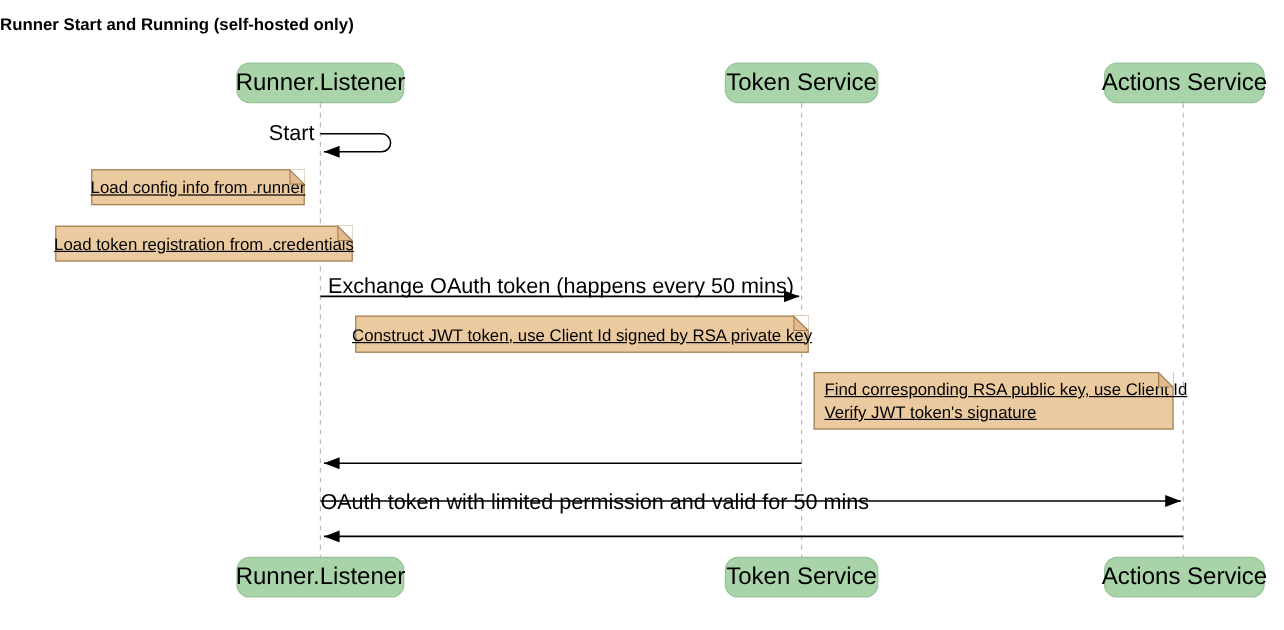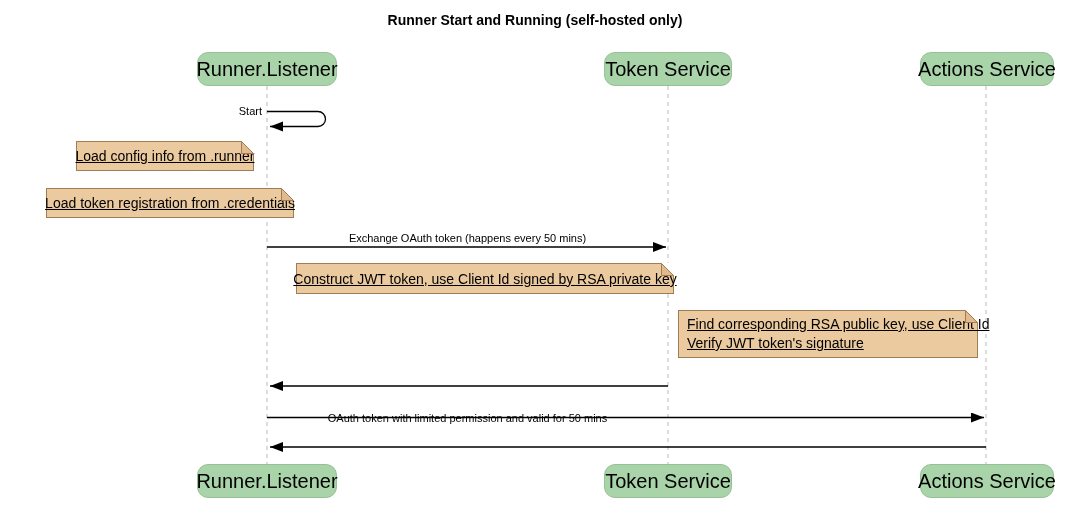--- a/index.html
+++ b/index.html
@@ -6,41 +6,41 @@
   .stage{
     position:relative;
     width:1070px;height:525px;
     background:var(--background,#fff);
     font-family:"Liberation Sans","DejaVu Sans",sans-serif;
     color:var(--text,#000);
     overflow:hidden;
   }
   .title{
     position:absolute;left:0;top:12px;width:1070px;
-    text-align:center;font-size:14px;font-weight:bold;
+    font-size:14px;font-weight:bold;
   }
   .layer{position:absolute;left:0;top:0;}
   .lifeline{stroke:var(--lifeline,#b9b9b9);stroke-width:1;stroke-dasharray:4 4;fill:none;}
   .msgline{stroke:var(--arrow,#000);stroke-width:1.3;fill:none;}
   #ah path{fill:var(--arrow,#000);}
   .actor{
     position:absolute;height:34px;
     background:var(--actor-fill,#a9d3a9);
     border:1px solid var(--actor-border,#95c295);
     border-radius:11px;box-sizing:border-box;
     display:flex;align-items:center;justify-content:center;
     font-size:20px;white-space:nowrap;
   }
   .actor.row-top{top:52px;}
   .actor.row-bottom{top:464px;}
   .a1{left:197px;width:140px;}
   .a2{left:604px;width:128px;}
   .a3{left:920px;width:134px;}
   .msg-label{
-    position:absolute;font-size:11px;height:14px;line-height:14px;
+    position:absolute;font-size:18px;height:14px;line-height:14px;
     text-align:center;white-space:nowrap;
   }
   .lbl-start{left:150px;width:112px;top:104px;text-align:right;}
   .lbl-m1{left:267px;width:401px;top:231px;}
   .lbl-m2{left:267px;width:401px;top:370px;margin-top:41px;}
   .lbl-m3{left:267px;width:720px;top:402px;}
   .lbl-m4{left:267px;width:720px;top:431px;}
   .note{
     position:absolute;box-sizing:border-box;
     background:var(--note-fill,#eccaa0);

